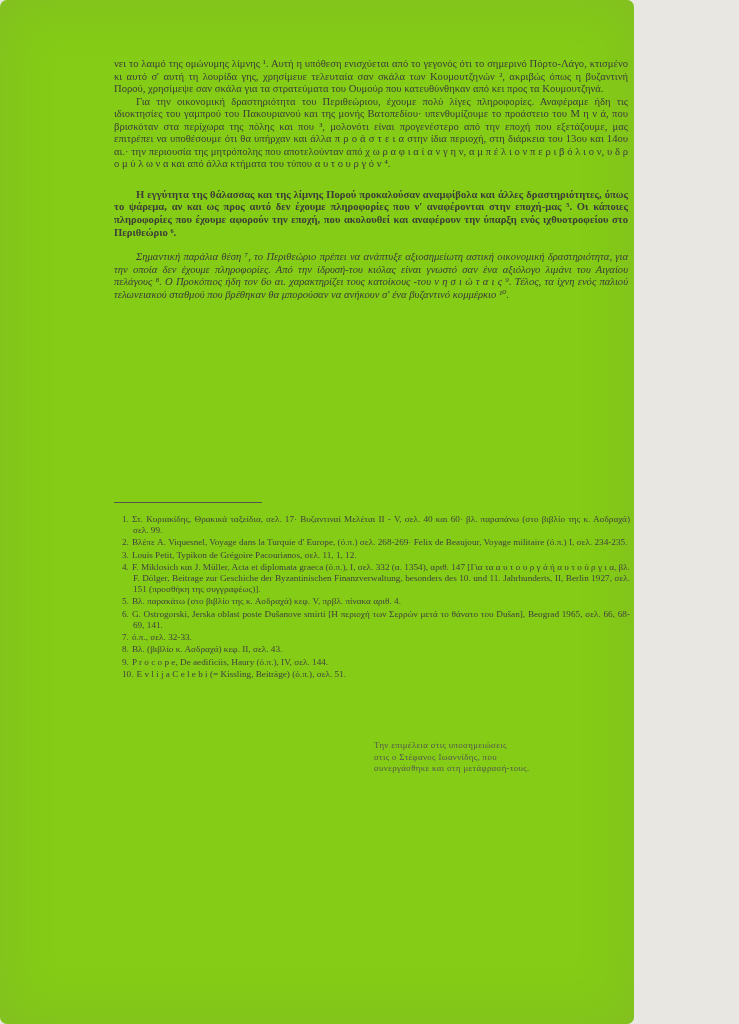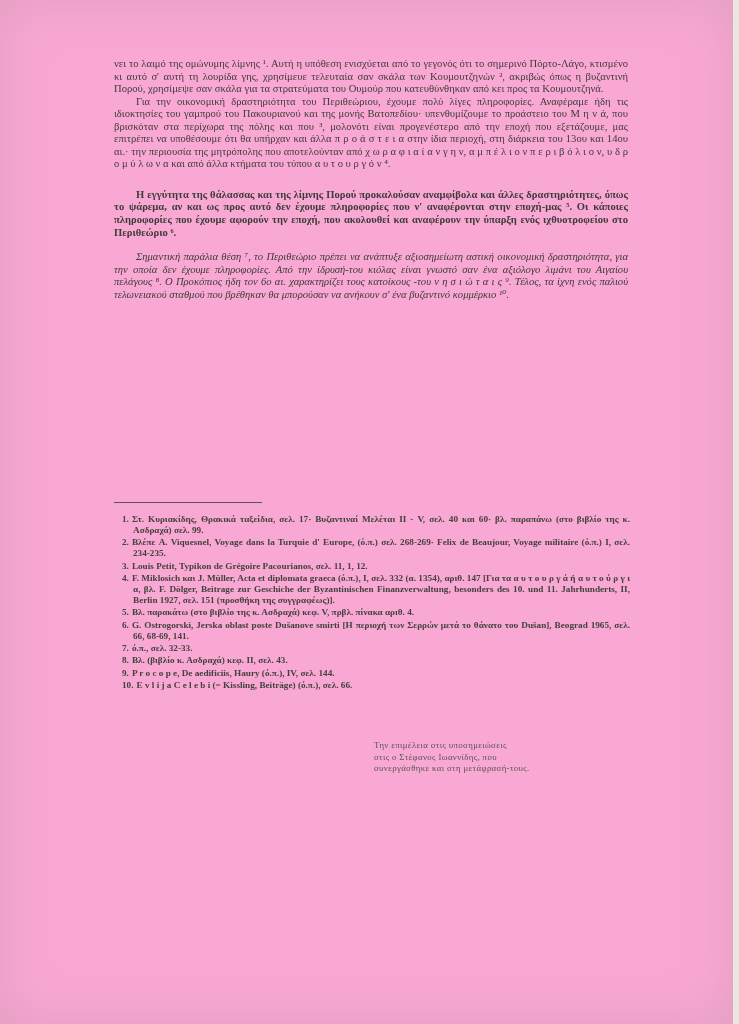--- a/index.html
+++ b/index.html
@@ -2,26 +2,27 @@
 <html lang="el"><head>
 <meta charset="utf-8">
 <style>
   html, body {
     margin: 0;
     padding: 0;
     background: #e9e7e1;
   }
   .page {
     position: relative;
-    width: 733px;
+    width: 634px;
     height: 1024px;
-    background: #f9a8d4;
+    background: #84cc16;
     overflow: hidden;
     font-family: "Liberation Serif", "DejaVu Serif", serif;
     color: #3d3c38;
+    border-radius: 7px;
   }
   
   .page::after {
     content: "";
     position: absolute;
     inset: 0;
     pointer-events: none;
     box-shadow: inset 0 0 55px rgba(120,115,100,0.18);
   }
 
@@ -41,21 +42,20 @@
   }
   .para.no-indent { text-indent: 0; }
   .para.gap-top { margin-top: 12px; font-style: italic; }
   .para.small-gap-top { margin-top: 18px; font-weight: bold; }
 
   .footnotes {
     position: absolute;
     left: 114px;
     top: 502px;
     width: 516px;
-    font-weight: bold;
   }
   .fn-rule {
     width: 148px;
     height: 0;
     border-top: 1px solid #56544e;
     margin-bottom: 11px;
   }
   .fn {
     font-size: 9.2px;
     line-height: 10.9px;
@@ -104,21 +104,21 @@
 
     <p class="fn"><span class="fn-num">1.</span><span>Στ. Κυριακίδης, Θρακικά ταξείδια, σελ. 17· Βυζαντιναί Μελέται ΙΙ - V, σελ. 40 και 60· βλ. παραπάνω (στο βιβλίο της κ. Ασδραχά) σελ. 99.</span></p>
     <p class="fn"><span class="fn-num">2.</span><span>Βλέπε A. Viquesnel, Voyage dans la Turquie d' Europe, (ό.π.) σελ. 268-269· Felix de Beaujour, Voyage militaire (ό.π.) I, σελ. 234-235.</span></p>
     <p class="fn"><span class="fn-num">3.</span><span>Louis Petit, Typikon de Grégoire Pacourianos, σελ. 11, 1, 12.</span></p>
     <p class="fn"><span class="fn-num">4.</span><span>F. Miklosich και J. Müller, Acta et diplomata graeca (ό.π.), I, σελ. 332 (α. 1354), αριθ. 147 [Για τα α υ τ ο υ ρ γ ά  ή  α υ τ ο ύ ρ γ ι α, βλ. F. Dölger, Beitrage zur Geschiche der Byzantinischen Finanzverwaltung, besonders des 10. und 11. Jahrhunderts, II, Berlin 1927, σελ. 151 (προσθήκη της συγγραφέως)].</span></p>
     <p class="fn"><span class="fn-num">5.</span><span>Βλ. παρακάτω (στο βιβλίο της κ. Ασδραχά) κεφ. V, πρβλ. πίνακα αριθ. 4.</span></p>
     <p class="fn"><span class="fn-num">6.</span><span>G. Ostrogorski, Jerska oblast poste Dušanove smirti [Η περιοχή των Σερρών μετά το θάνατο του Dušan], Beograd 1965, σελ. 66, 68-69, 141.</span></p>
     <p class="fn"><span class="fn-num">7.</span><span>ό.π., σελ. 32-33.</span></p>
     <p class="fn"><span class="fn-num">8.</span><span>Βλ. (βιβλίο κ. Ασδραχά) κεφ. ΙΙ, σελ. 43.</span></p>
     <p class="fn"><span class="fn-num">9.</span><span>P r o c o p e,  De aedificiis, Haury (ό.π.), IV, σελ. 144.</span></p>
-    <p class="fn"><span class="fn-num">10.</span><span>E v l i j a   C e l e b i   (= Kissling, Beiträge) (ό.π.), σελ. 66.</span></p>
+    <p class="fn"><span class="fn-num">10.</span><span>E v l i j a   C e l e b i   (= Kissling, Beiträge) (ό.π.), σελ. 51.</span></p>
   </div>
 
   <div class="note">
     <div>Την επιμέλεια στις υποσημειώσεις</div>
     <div>στις ο Στέφανος Ιωαννίδης, που</div>
     <div>συνεργάσθηκε  και  στη  μετάφρασή-τους.</div>
   </div>
 
   <div class="page-number">43</div>
 

